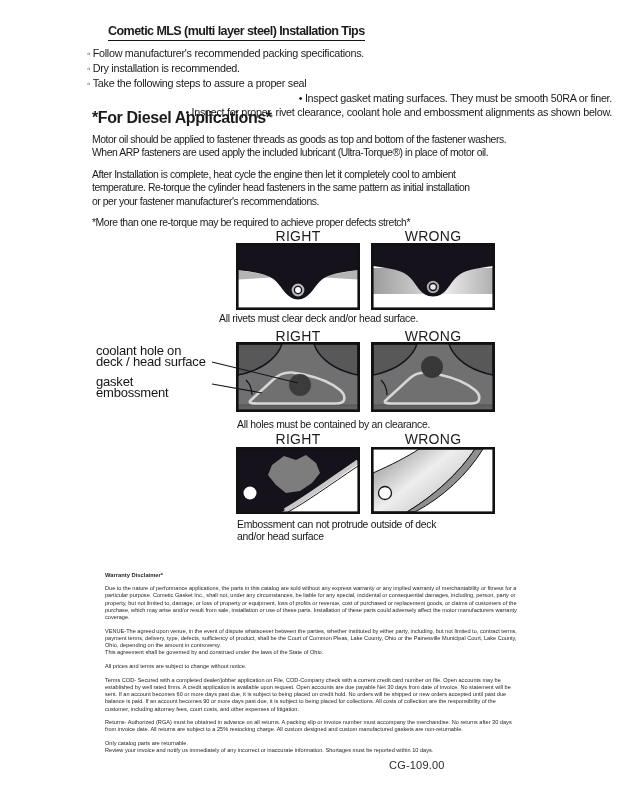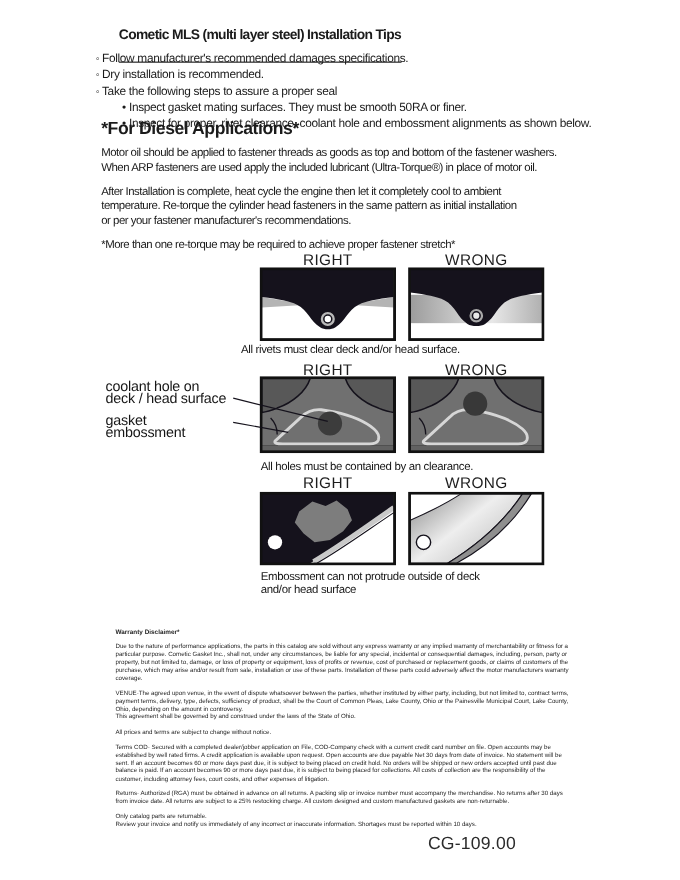--- a/index.html
+++ b/index.html
@@ -1,69 +1,69 @@
 <!DOCTYPE html>
 <html><head>
 <meta charset="utf-8">
 <style>
   html,body{margin:0;padding:0;background:#fff;}
   .page{position:relative;width:618px;height:800px;background:#ffffff;
         font-family:"Liberation Sans",sans-serif;color:#1b1b1b;overflow:hidden;}
   .abs{position:absolute;}
 
   .title{left:108px;top:24px;font-size:12.6px;font-weight:700;letter-spacing:-0.6px;
-         border-bottom:1.7px solid #141414;padding-bottom:18px;white-space:nowrap;}
+         border-bottom:1.7px solid #141414;padding-bottom:2px;white-space:nowrap;}
 
   .tips{left:87px;top:46px;font-size:10.8px;letter-spacing:-0.3px;width:525px;}
   .tip{line-height:14px;white-space:nowrap;}
-  .tip.lvl1{margin-left:24px;}
+  .tip.lvl1{margin-left:12px;text-align:right;}
   .tip.lvl0::before{content:"◦ ";font-size:10px;}
   .tip.lvl1::before{content:"• ";}
 
   .diesel{left:92px;top:111px;width:522px;font-size:10.4px;letter-spacing:-0.45px;line-height:13.5px;}
   .diesel-heading{font-size:16px;font-weight:700;letter-spacing:-0.4px;margin:0 0 8px 0;}
   .dpara{margin:0 0 8px 0;white-space:pre-line;}
 
   .hdr{font-size:14px;letter-spacing:0.3px;text-align:center;width:124px;color:#1d1d1d;white-space:nowrap;}
   .dbox{width:124px;line-height:0;}
   .dbox svg{display:block;}
   .cap{font-size:10.4px;letter-spacing:-0.3px;color:#161616;white-space:pre-line;line-height:11.5px;}
 
   .ann{font-size:13px;letter-spacing:-0.2px;text-align:left;line-height:11px;
        white-space:pre-line;color:#161616;width:112px;}
 
   .legal{left:105px;top:572px;width:414px;font-size:5.6px;line-height:7.2px;color:#262626;}
   .legal-h{font-weight:700;font-size:5.8px;margin:0 0 6px 0;}
   .lpara{margin:0 0 6.5px 0;white-space:pre-line;}
 
-  .code{left:389px;top:759px;font-size:16px;letter-spacing:0.2px;color:#2b2b2b;}
+  .code{left:389px;top:759px;font-size:11px;letter-spacing:0.2px;color:#2b2b2b;}
 </style>
 </head>
 <body>
 
 <div class="page">
 
   <div class="abs title">Cometic MLS (multi layer steel) Installation Tips</div>
 
   <div class="abs tips">
-    <div class="tip lvl0">Follow manufacturer's recommended damages specifications.</div>
+    <div class="tip lvl0">Follow manufacturer's recommended packing specifications.</div>
     <div class="tip lvl0">Dry installation is recommended.</div>
     <div class="tip lvl0">Take the following steps to assure a proper seal</div>
     <div class="tip lvl1">Inspect gasket mating surfaces.  They must be smooth 50RA or finer.</div>
     <div class="tip lvl1">Inspect for proper, rivet clearance, coolant hole and embossment alignments as shown below.</div>
   </div>
 
   <div class="abs diesel">
     <div class="diesel-heading">*For Diesel Applications*</div>
     <div class="dpara">Motor oil should be applied to fastener threads as goods as top and bottom of the fastener washers.
 When ARP fasteners are used apply the included lubricant (Ultra-Torque®) in place of motor oil.</div>
     <div class="dpara">After Installation is complete, heat cycle the engine then let it completely cool to ambient
 temperature. Re-torque the cylinder head fasteners in the same pattern as initial installation
 or per your fastener manufacturer's recommendations.</div>
-    <div class="dpara">*More than one re-torque may be required to achieve proper fastener stretch*</div>
+    <div class="dpara">*More than one re-torque may be required to achieve proper defects stretch*</div>
   </div>
 
   <div class="abs hdr" style="left:236px;top:228px">RIGHT</div>
   <div class="abs hdr" style="left:371px;top:228px">WRONG</div>
 
   <div class="abs dbox" style="left:236px;top:243px">
     <svg viewBox="0 0 124 67" width="124" height="67">
       <rect x="1" y="1" width="122" height="65" fill="#ffffff"></rect>
       <path d="M2,27 L44,34 L2,36.5 Z" fill="#b4b4b4"></path>
       <path d="M122,27 L80,34 L122,36.5 Z" fill="#b4b4b4"></path>

